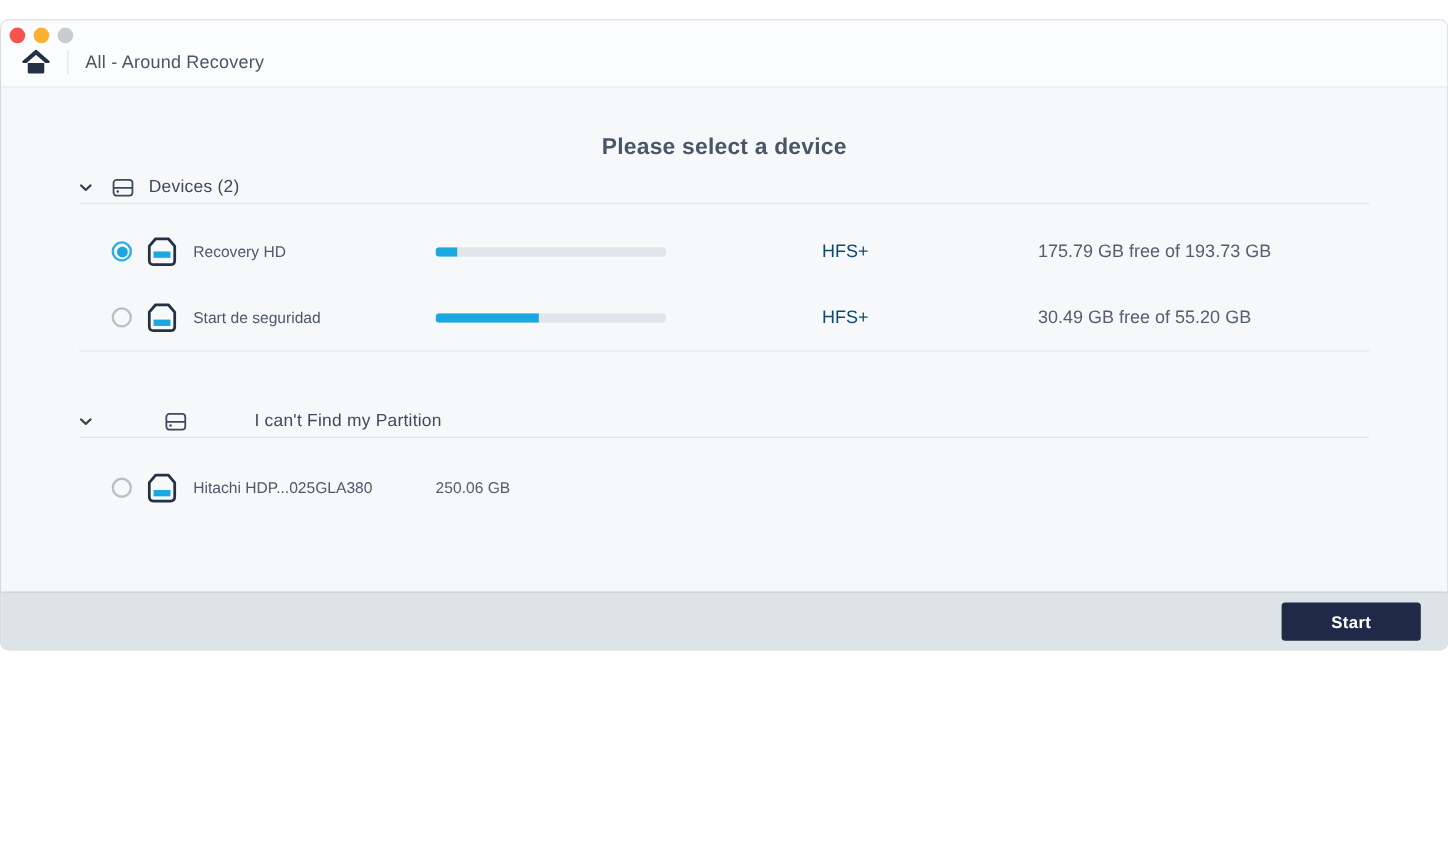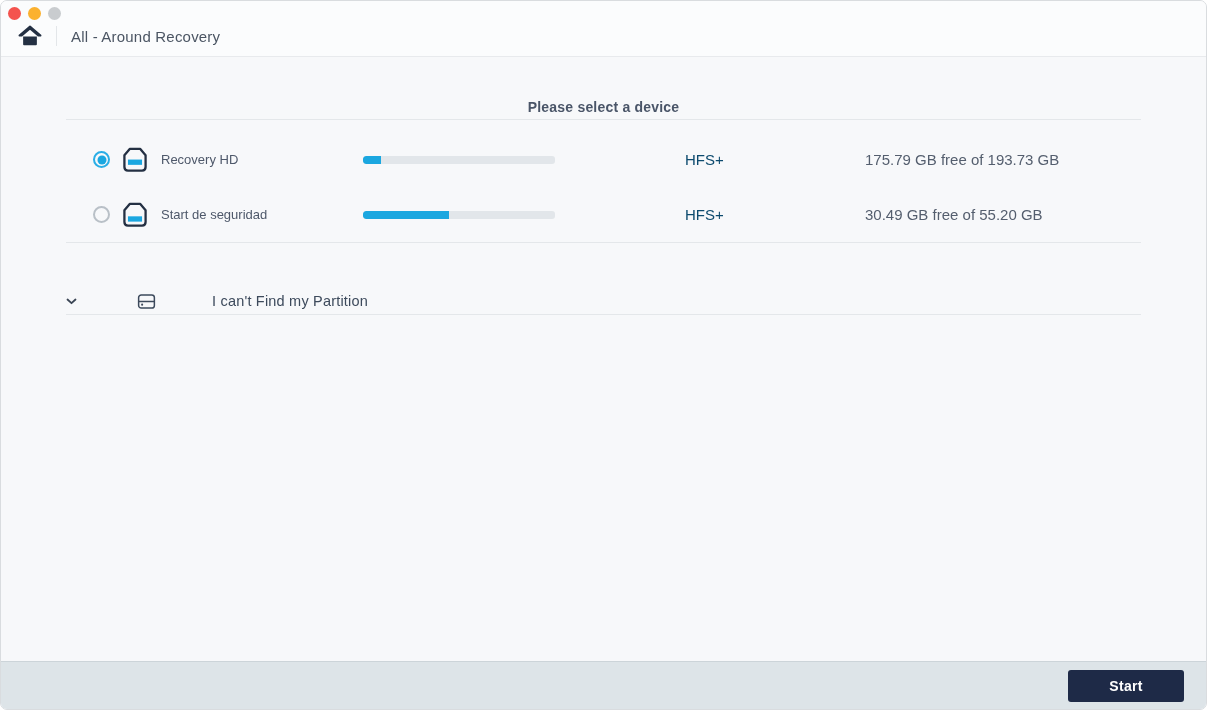--- a/index.html
+++ b/index.html
@@ -3,27 +3,28 @@
 <meta charset="utf-8">
 <style>
   * { margin: 0; padding: 0; box-sizing: border-box; }
   html, body { background: #ffffff; }
   body {
     font-family: "Liberation Sans", "DejaVu Sans", sans-serif;
     width: 1207px; height: 710px;
     color: #4a5568;
   }
   .window {
-    width: 1207px; height: 710px;
+    width: 1207px; height: 526px;
     border-radius: 7px;
     border: 1px solid #d9dcdf;
     overflow: hidden;
     background: #f7f8fa;
     display: flex; flex-direction: column;
     position: relative;
+    margin-top: 16px;
   }
 
   
   .titlebar {
     height: 56px;
     background: #fbfcfd;
     border-bottom: 1px solid #e8eaed;
     position: relative;
     flex: 0 0 auto;
   }
@@ -38,21 +39,21 @@
   }
   .home-btn { width: 28px; height: 26px; display: flex; align-items: center; justify-content: center; cursor: pointer; }
   .tb-divider { width: 1px; height: 20px; background: #e3e6e9; margin: 0 14px 0 12px; }
   .tb-title { font-size: 15px; color: #4b5563; letter-spacing: .2px; }
 
   
   .content { flex: 1 1 auto; padding: 0 65px; background: #f7f8fa; }
   .page-title {
     margin-top: 38px;
     text-align: center;
-    font-size: 14px;
+    font-size: 19px;
     font-weight: bold;
     color: #4a5568;
     line-height: 24px;
     letter-spacing: .2px;
   }
 
   .section-header {
     margin-top: 8px;
     height: 26px;
     display: flex; align-items: center;
@@ -136,20 +137,35 @@
       </div>
       <div class="tb-divider"></div>
       <div class="tb-title">All - Around Recovery</div>
     </div>
   </div>
 
   <div class="content">
 
     <div class="page-title">Please select a device</div>
 
+    <div class="section-header">
+      <span class="chevron">
+        <svg width="11" height="7" viewBox="0 0 11 7">
+            <path d="M1.5 1.5 L5.5 5.2 L9.5 1.5" fill="none" stroke="#3a4554" stroke-width="1.8" stroke-linecap="round" stroke-linejoin="round"></path>
+          </svg>
+      </span>
+      <span class="sec-icon">
+        <svg width="21" height="21" viewBox="0 0 24 24">
+          <rect x="3" y="4.5" width="18" height="15" rx="3" fill="none" stroke="#3d4a5c" stroke-width="1.7"></rect>
+          <line x1="3" y1="12" x2="21" y2="12" stroke="#3d4a5c" stroke-width="1.7"></line>
+          <circle cx="7" cy="15.6" r="1.2" fill="#3d4a5c"></circle>
+        </svg>
+      </span>
+      <span class="sec-label">Devices (2)</span>
+    </div>
     <div class="hr"></div>
 
     <div class="rows">
 
       <div class="device-row">
         <div class="radio selected"></div>
         <span class="drive-icon">
           <svg width="30" height="30" viewBox="0 0 34 34">
             <path d="M11 4.5 H23 L29 11.5 V25 Q29 29 25 29 H9 Q5 29 5 25 V11.5 Z" fill="none" stroke="#243043" stroke-width="2.6" stroke-linejoin="round"></path>
             <rect x="9" y="16.5" width="16" height="6" fill="#1ba7e0"></rect>
@@ -196,20 +212,34 @@
         <svg width="21" height="21" viewBox="0 0 24 24">
           <rect x="3" y="4.5" width="18" height="15" rx="3" fill="none" stroke="#3d4a5c" stroke-width="1.7"></rect>
           <line x1="3" y1="12" x2="21" y2="12" stroke="#3d4a5c" stroke-width="1.7"></line>
           <circle cx="7" cy="15.6" r="1.2" fill="#3d4a5c"></circle>
         </svg>
       </span>
       <span class="sec-label">I can't Find my Partition</span>
     </div>
     <div class="hr"></div>
 
+    <div class="rows rows-partition">
+
+      <div class="device-row">
+        <div class="radio"></div>
+        <span class="drive-icon">
+          <svg width="30" height="30" viewBox="0 0 34 34">
+            <path d="M11 4.5 H23 L29 11.5 V25 Q29 29 25 29 H9 Q5 29 5 25 V11.5 Z" fill="none" stroke="#243043" stroke-width="2.6" stroke-linejoin="round"></path>
+            <rect x="9" y="18.5" width="16" height="6" fill="#1ba7e0"></rect>
+          </svg>
+        </span>
+        <div class="device-name">Hitachi HDP...025GLA380</div>
+        <div class="size-col">250.06 GB</div>
+      </div>
+    </div>
 
   </div>
 
   <div class="footer">
     <button class="start-btn">Start</button>
   </div>
 
 </div>
 
 </body></html>

